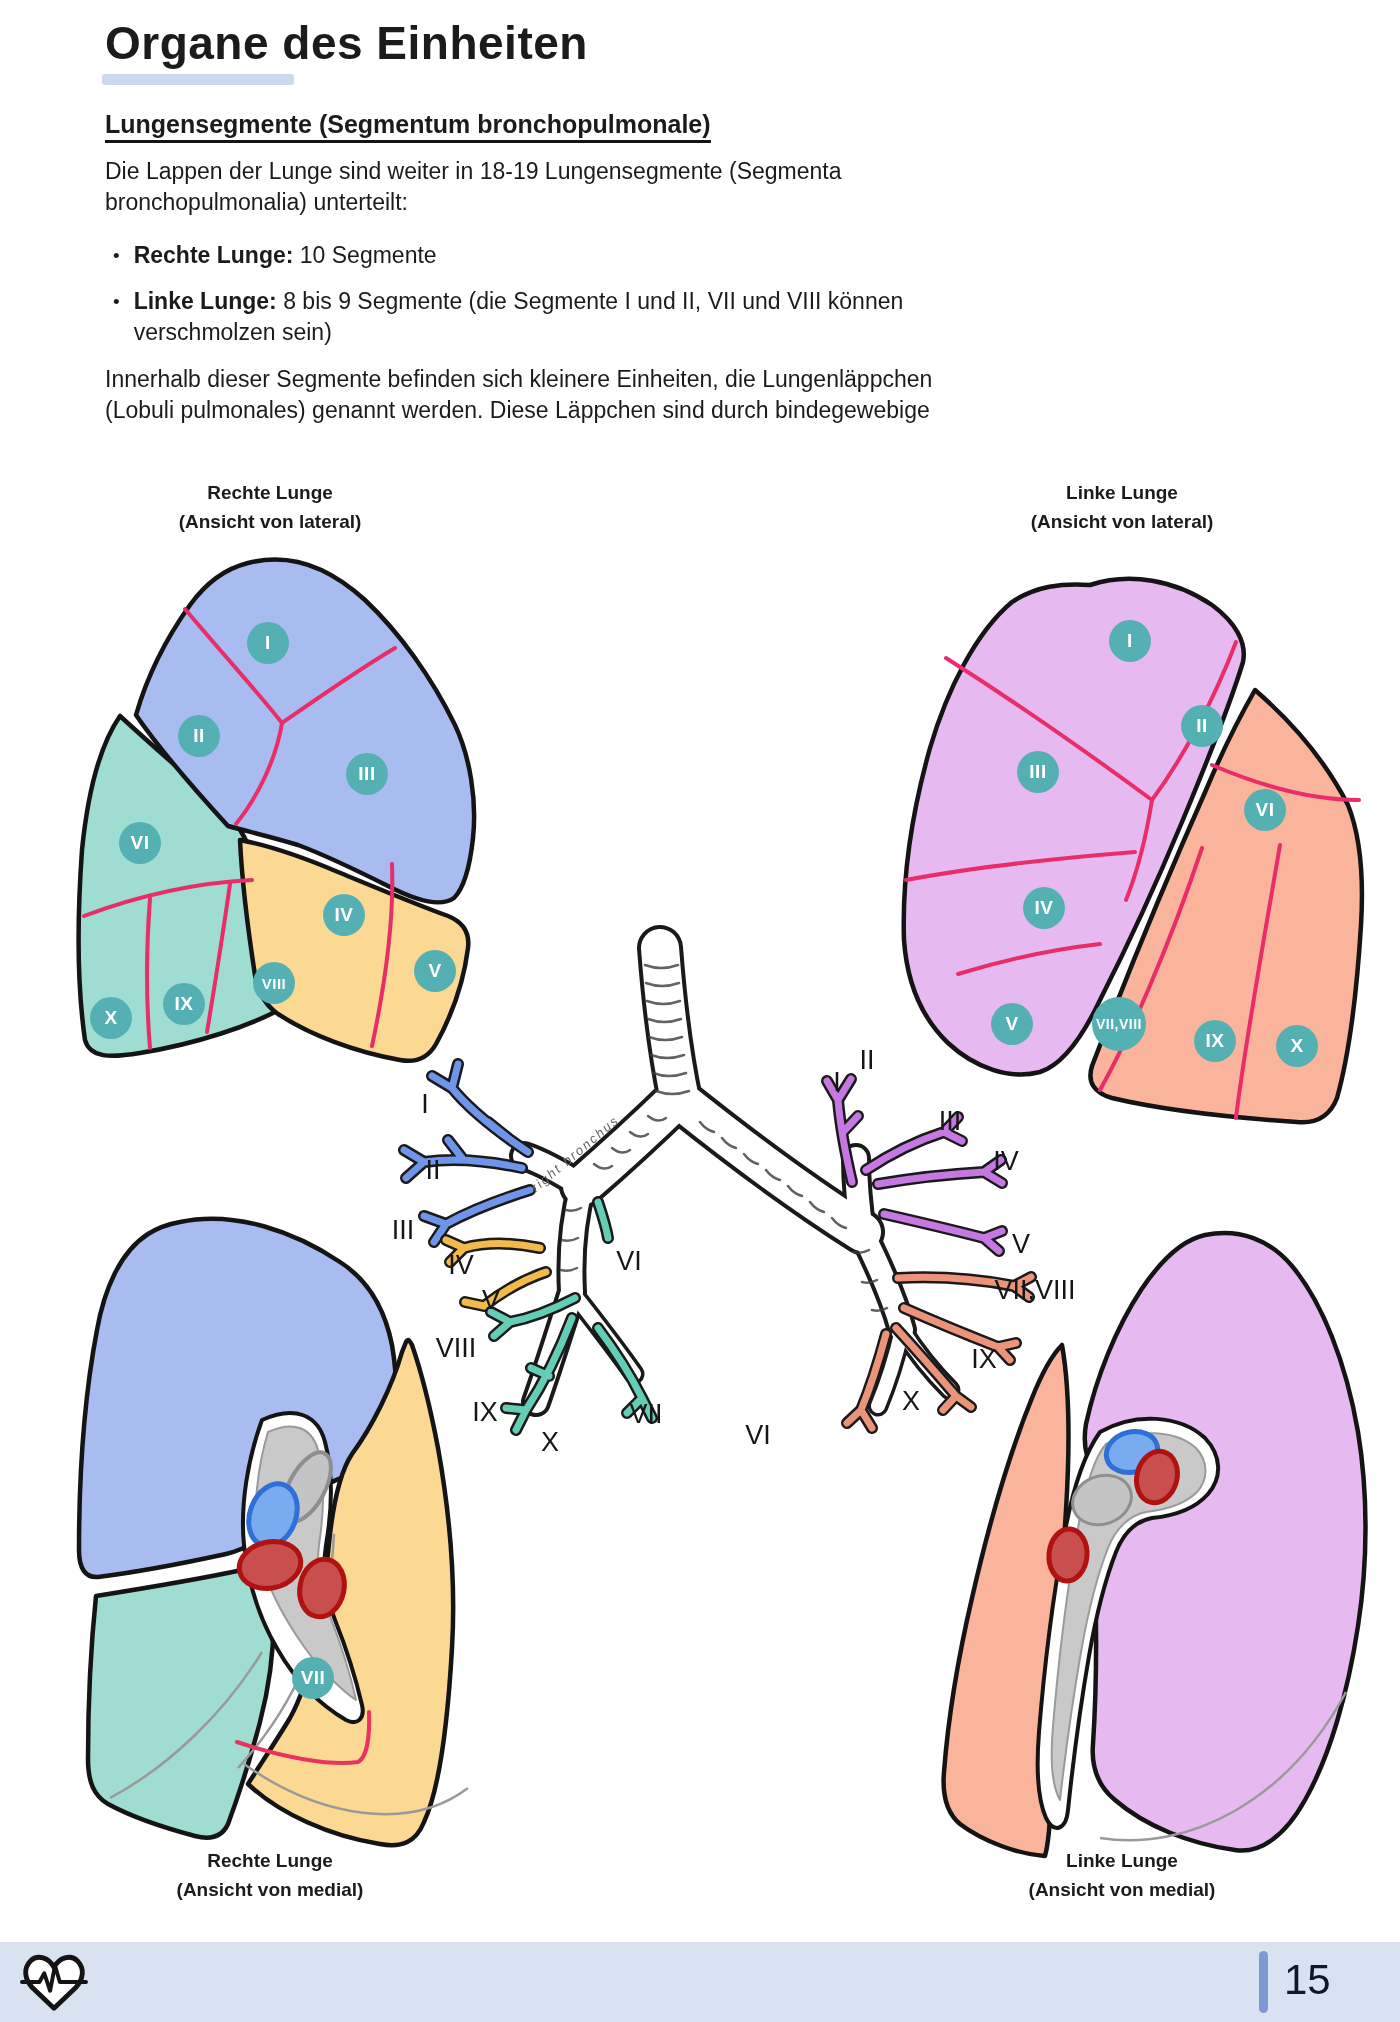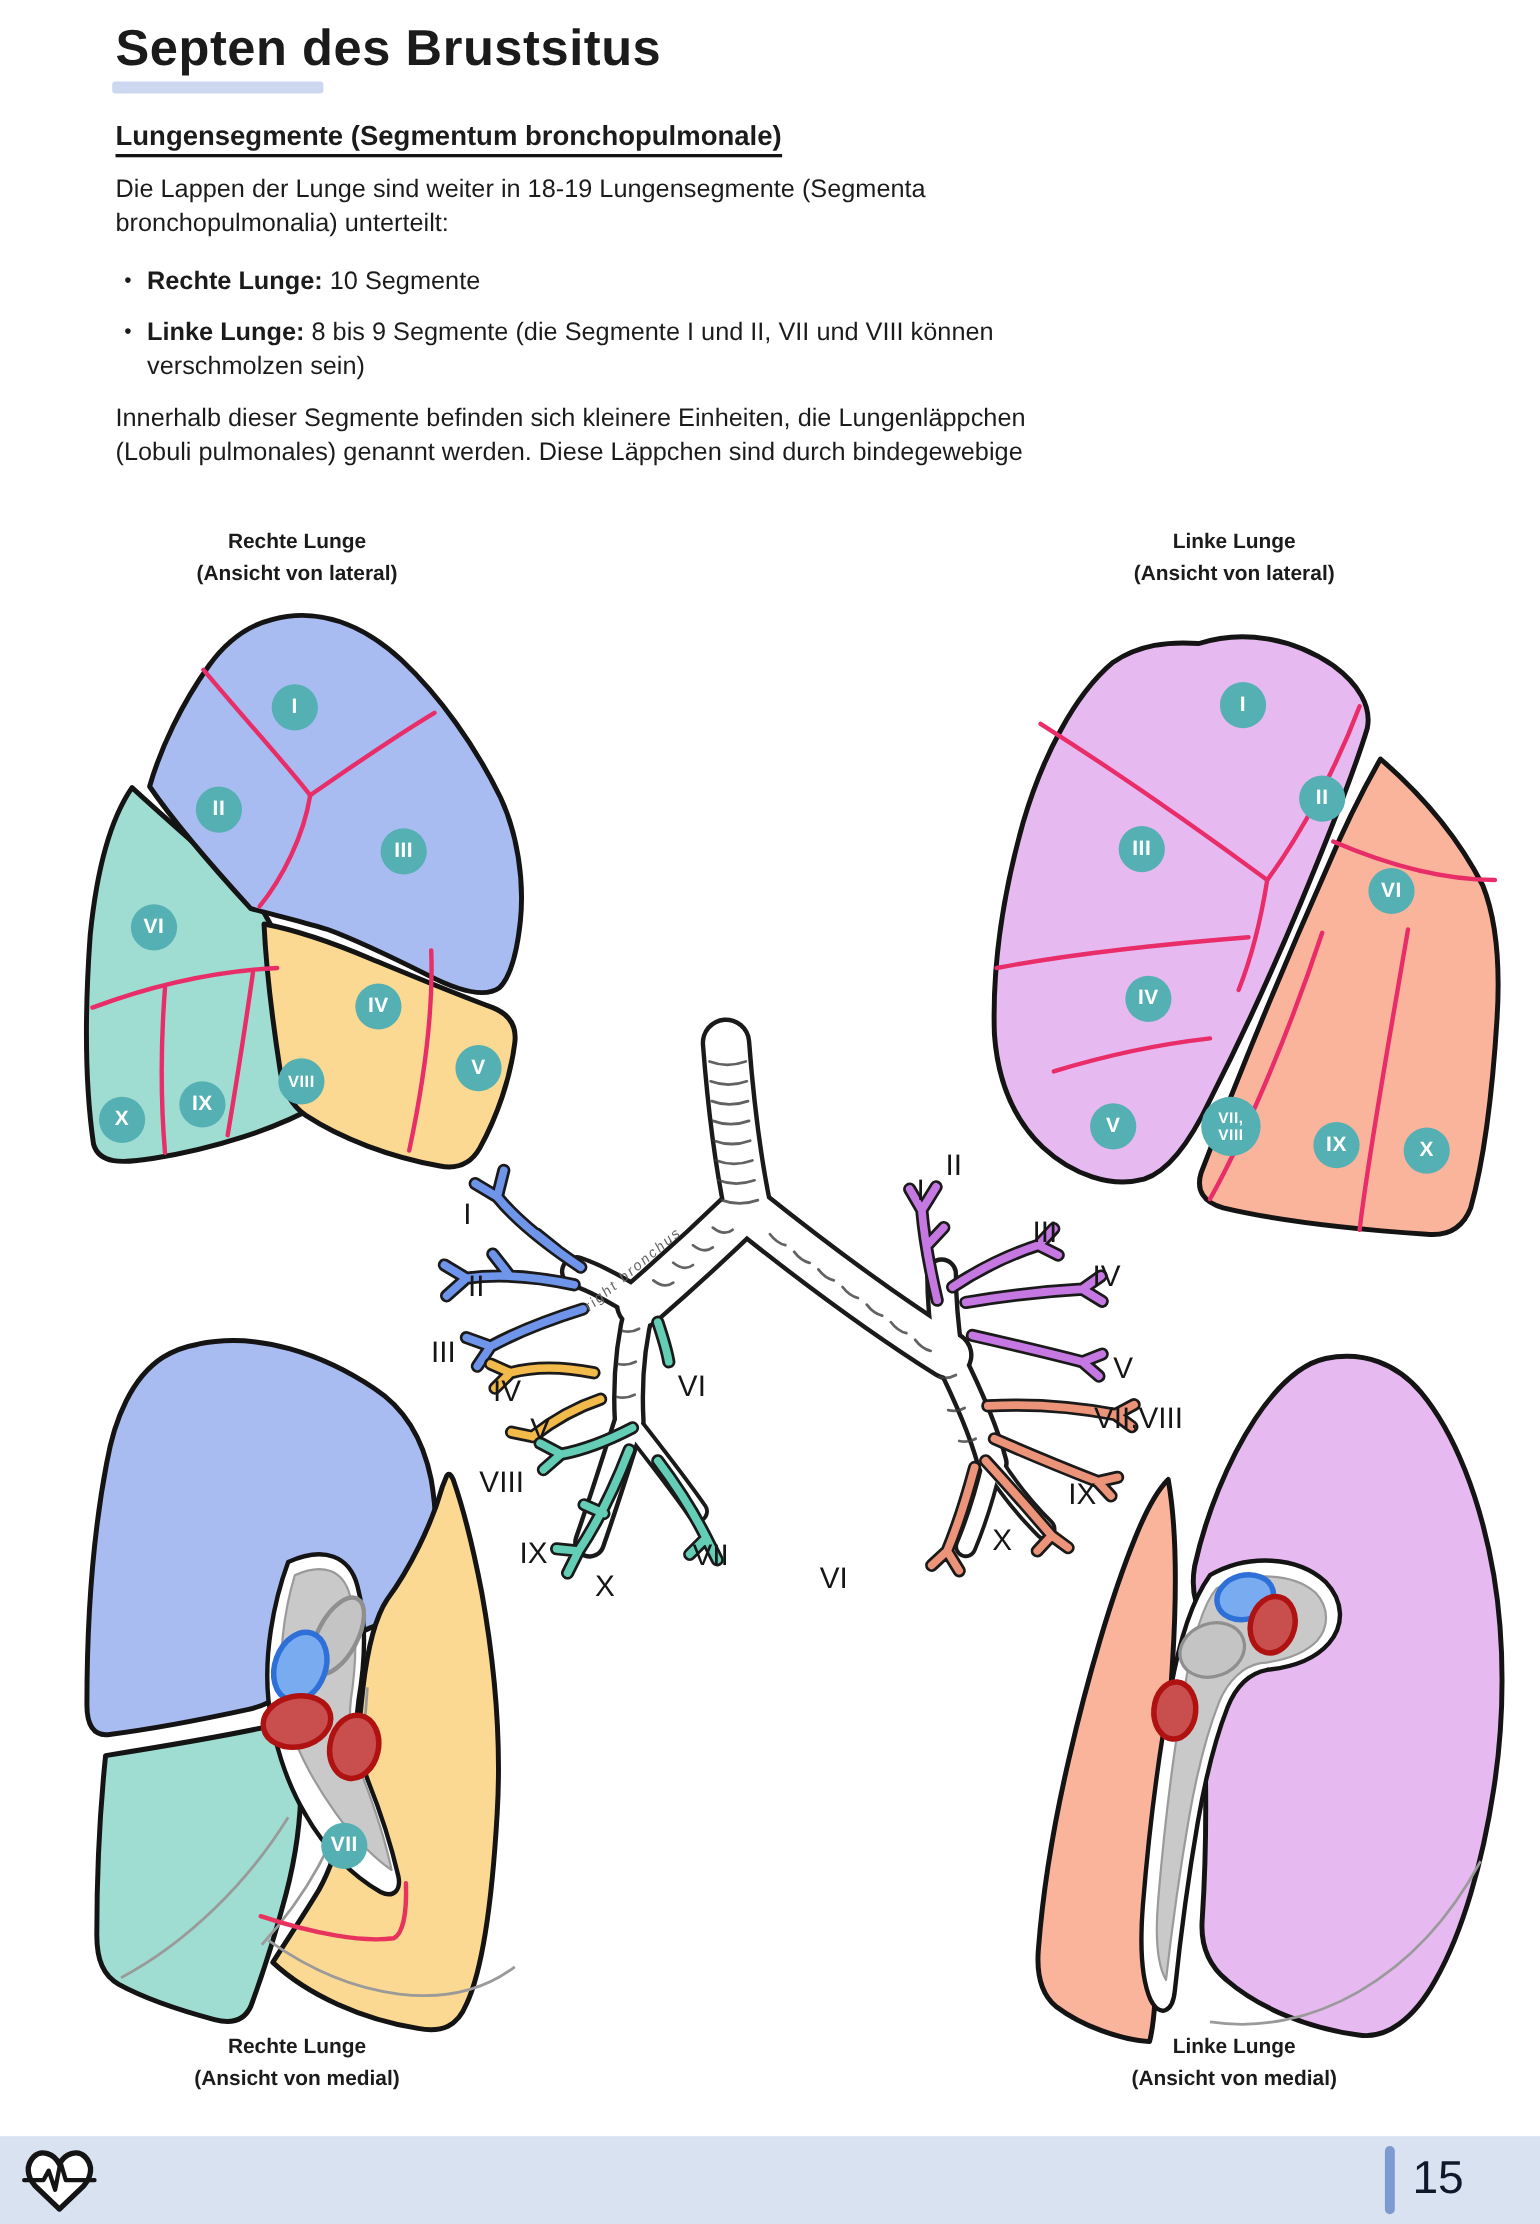--- a/index.html
+++ b/index.html
@@ -11,21 +11,21 @@
   .section-heading{position:absolute;left:105px;top:110px;font-size:25px;font-weight:bold;}
   .section-heading span{border-bottom:3px solid #141414;padding-bottom:2px;}
   .body-text{position:absolute;left:105px;font-size:23px;line-height:31px;}
   .bullet{position:absolute;left:113px;display:flex;font-size:23px;line-height:31px;}
   .bullet .dot{font-size:19px;margin-right:14px;line-height:31px;}
   .caption{position:absolute;width:380px;text-align:center;font-weight:bold;font-size:19px;line-height:29px;z-index:3;}
   .badge{position:absolute;transform:translate(-50%,-50%);width:42px;height:42px;border-radius:50%;
          background:#55b0b3;color:#fff;display:flex;align-items:center;justify-content:center;
          font-size:19px;font-weight:600;z-index:4;letter-spacing:.5px;}
   .badge.sm{font-size:15px;}
-  .badge.two{width:54px;height:54px;font-size:14px;line-height:15px;flex-direction:column;font-weight:600;}
+  .badge.two{width:54px;height:54px;font-size:14px;line-height:15px;flex-direction:row;font-weight:600;}
   .tlabel{position:absolute;transform:translate(-50%,-50%);font-size:27px;color:#161616;z-index:4;white-space:nowrap;}
   .tree-note{position:absolute;left:520px;top:1146px;font-size:13px;font-style:italic;color:#666;
              letter-spacing:2px;transform:rotate(-40deg);z-index:3;}
   .footer-bar{position:absolute;left:0;top:1942px;width:1400px;height:80px;background:#d9e2f1;}
   .accent-bar{position:absolute;left:1259px;top:1951px;width:9px;height:62px;border-radius:5px;background:#7e9ad3;z-index:5;}
   .page-number{position:absolute;left:1284px;top:1956px;font-size:42px;color:#0f172a;z-index:5;}
   .logo{position:absolute;left:20px;top:1950px;z-index:5;}
 </style>
 </head>
 <body>
@@ -127,21 +127,21 @@
       <path fill="#ffffff" stroke="#141414" stroke-width="4" d="M 1100,1432 C 1135,1412 1180,1415 1205,1438 C 1222,1456 1222,1478 1208,1494 C 1194,1510 1172,1516 1152,1518 C 1136,1521 1124,1532 1116,1552 C 1105,1580 1096,1616 1089,1656 C 1080,1708 1073,1762 1068,1810 C 1066,1830 1054,1834 1046,1818 C 1038,1800 1036,1770 1039,1732 C 1044,1670 1053,1597 1064,1537 C 1071,1497 1082,1457 1100,1432 Z"></path>
       <path fill="#c9c9c9" stroke="#9a9a9a" stroke-width="2" d="M 1106,1444 C 1136,1428 1176,1430 1196,1448 C 1209,1462 1208,1480 1197,1492 C 1184,1505 1164,1510 1146,1512 C 1130,1515 1116,1528 1108,1548 C 1097,1576 1088,1612 1081,1652 C 1072,1704 1065,1756 1060,1800 C 1052,1786 1050,1760 1053,1726 C 1058,1666 1066,1598 1076,1540 C 1082,1502 1092,1460 1106,1444 Z"></path>
       <ellipse cx="1132" cy="1452" rx="26" ry="20" fill="#79abf0" stroke="#2e6fd8" stroke-width="5" transform="rotate(-15 1132 1452)"></ellipse>
       <ellipse cx="1157" cy="1477" rx="20" ry="26" fill="#c94f4f" stroke="#b01212" stroke-width="5" transform="rotate(15 1157 1477)"></ellipse>
       <ellipse cx="1102" cy="1500" rx="30" ry="24" fill="#c4c4c4" stroke="#8f8f8f" stroke-width="3" transform="rotate(-20 1102 1500)"></ellipse>
       <ellipse cx="1068" cy="1555" rx="19" ry="26" fill="#c94f4f" stroke="#b01212" stroke-width="5" transform="rotate(5 1068 1555)"></ellipse>
     </g>
   </svg>
 
   <div class="title-underline"></div>
-  <h1 class="title" style="margin:0">Septen des Brustsitus</h1>
+  <h1 class="title" style="margin:0">Organe des Einheiten</h1>
 
   <div class="section-heading">
     <span>Lungensegmente (Segmentum bronchopulmonale)</span>
   </div>
 
   <div class="body-text" style="top:156px">
     <div>Die Lappen der Lunge sind weiter in 18-19 Lungensegmente (Segmenta</div>
     <div>bronchopulmonalia) unterteilt:</div>
   </div>
 

